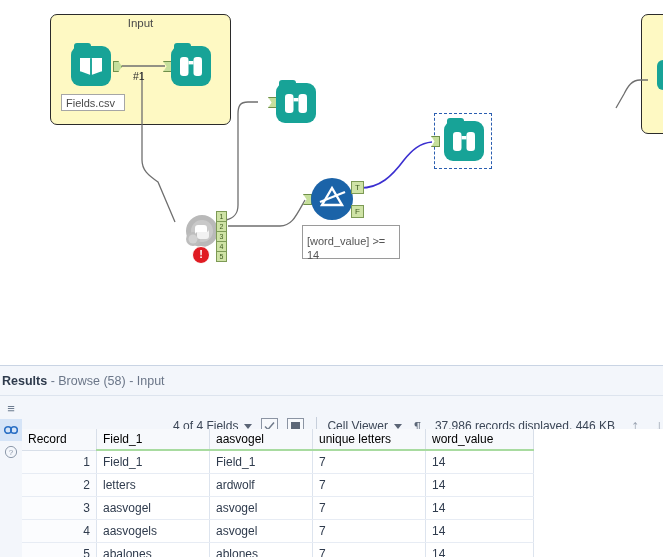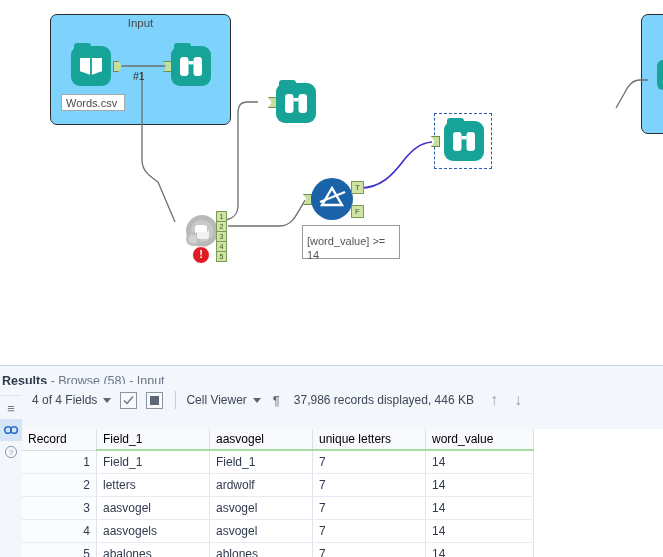--- a/index.html
+++ b/index.html
@@ -17,21 +17,21 @@
   #canvas{
     position:absolute;left:0;top:0;width:663px;height:365px;
     background:#ffffff;
     overflow:hidden;
   }
 
   .container-box{
     position:absolute;
     border:1.5px solid #2b2b2b;
     border-radius:7px;
-    background:#7dd3fc;
+    background:#fef9c3;
     box-sizing:border-box;
   }
   .container-title{
     position:absolute;
     top:-1px;left:0;width:100%;
     text-align:center;
     font-size:11.5px;
     color:#4a4a4a;
     line-height:18px;
   }
@@ -127,25 +127,26 @@
     padding-left:2px;
     font-size:12.5px;color:#6b7688;
     background:#f3f6fb;
     border-bottom:1px solid #dde4ee;
     box-sizing:border-box;
     white-space:nowrap;
   }
   #results-header b{color:#2f3b4d;font-weight:bold;}
 
   #toolbar{
-    position:absolute;left:22px;top:18px;right:0;height:32px;
+    position:absolute;left:22px;top:44px;right:0;height:32px;
     display:flex;align-items:center;
     font-size:12px;color:#3c4757;
     background:#f3f6fb;
     white-space:nowrap;
+    justify-content:flex-end;
   }
   #toolbar .tb-item{display:flex;align-items:center;margin-left:10px;}
   #toolbar .caret{
     margin-left:6px;
     width:0;height:0;
     border-left:4px solid transparent;border-right:4px solid transparent;
     border-top:5px solid #5a6475;
   }
   .tb-btn{
     width:17px;height:17px;
@@ -241,21 +242,21 @@
     <div class="icon-sq">
       <div class="folder-tab"></div>
       <svg width="40" height="40" viewBox="0 0 40 40" style="position:absolute;left:0;top:0;">
         <path d="M9 12 L19.2 12 L19.2 30 L9 26 Z" fill="#ffffff"></path>
         <path d="M20.8 12 L31 12 L31 26 L20.8 30 Z" fill="#ffffff"></path>
         <path d="M20 13 L20 30" stroke="#17a397" stroke-width="1.4"></path>
         <path d="M9 26 L20 30 L31 26" stroke="#17a397" stroke-width="1.6" fill="none"></path>
       </svg>
     </div>
   </div>
-  <div class="file-label" style="left:61px;top:94px;width:64px;height:17px;line-height:15px;">Words.csv</div>
+  <div class="file-label" style="left:61px;top:94px;width:64px;height:17px;line-height:15px;">Fields.csv</div>
   <div class="anchor out" style="left:113px;top:61px;"></div>
 
   <svg style="position:absolute;left:0;top:0;width:663px;height:365px;pointer-events:none;">
     <path d="M122,66 L165,66" stroke="#6f6f6f" stroke-width="1.3" fill="none"></path>
     <path d="M142,72 L142,160 C142,170 148,175 158,182 L175,222" stroke="#6f6f6f" stroke-width="1.3" fill="none"></path>
     <path d="M258,102 L248,102 C240,102 238,106 238,114 L238,205 C238,214 234,218 226,220 L219,221" stroke="#6f6f6f" stroke-width="1.3" fill="none"></path>
     <path d="M228,226 L280,226 C292,226 296,216 305,200" stroke="#6f6f6f" stroke-width="1.3" fill="none"></path>
     <path d="M360,188 C380,188 392,176 404,160 C412,150 420,143 432,142" stroke="#3b2fd0" stroke-width="1.6" fill="none"></path>
     <path d="M648,80 L640,80 C632,80 628,86 624,94 L616,108" stroke="#6f6f6f" stroke-width="1.3" fill="none"></path>
   </svg>

